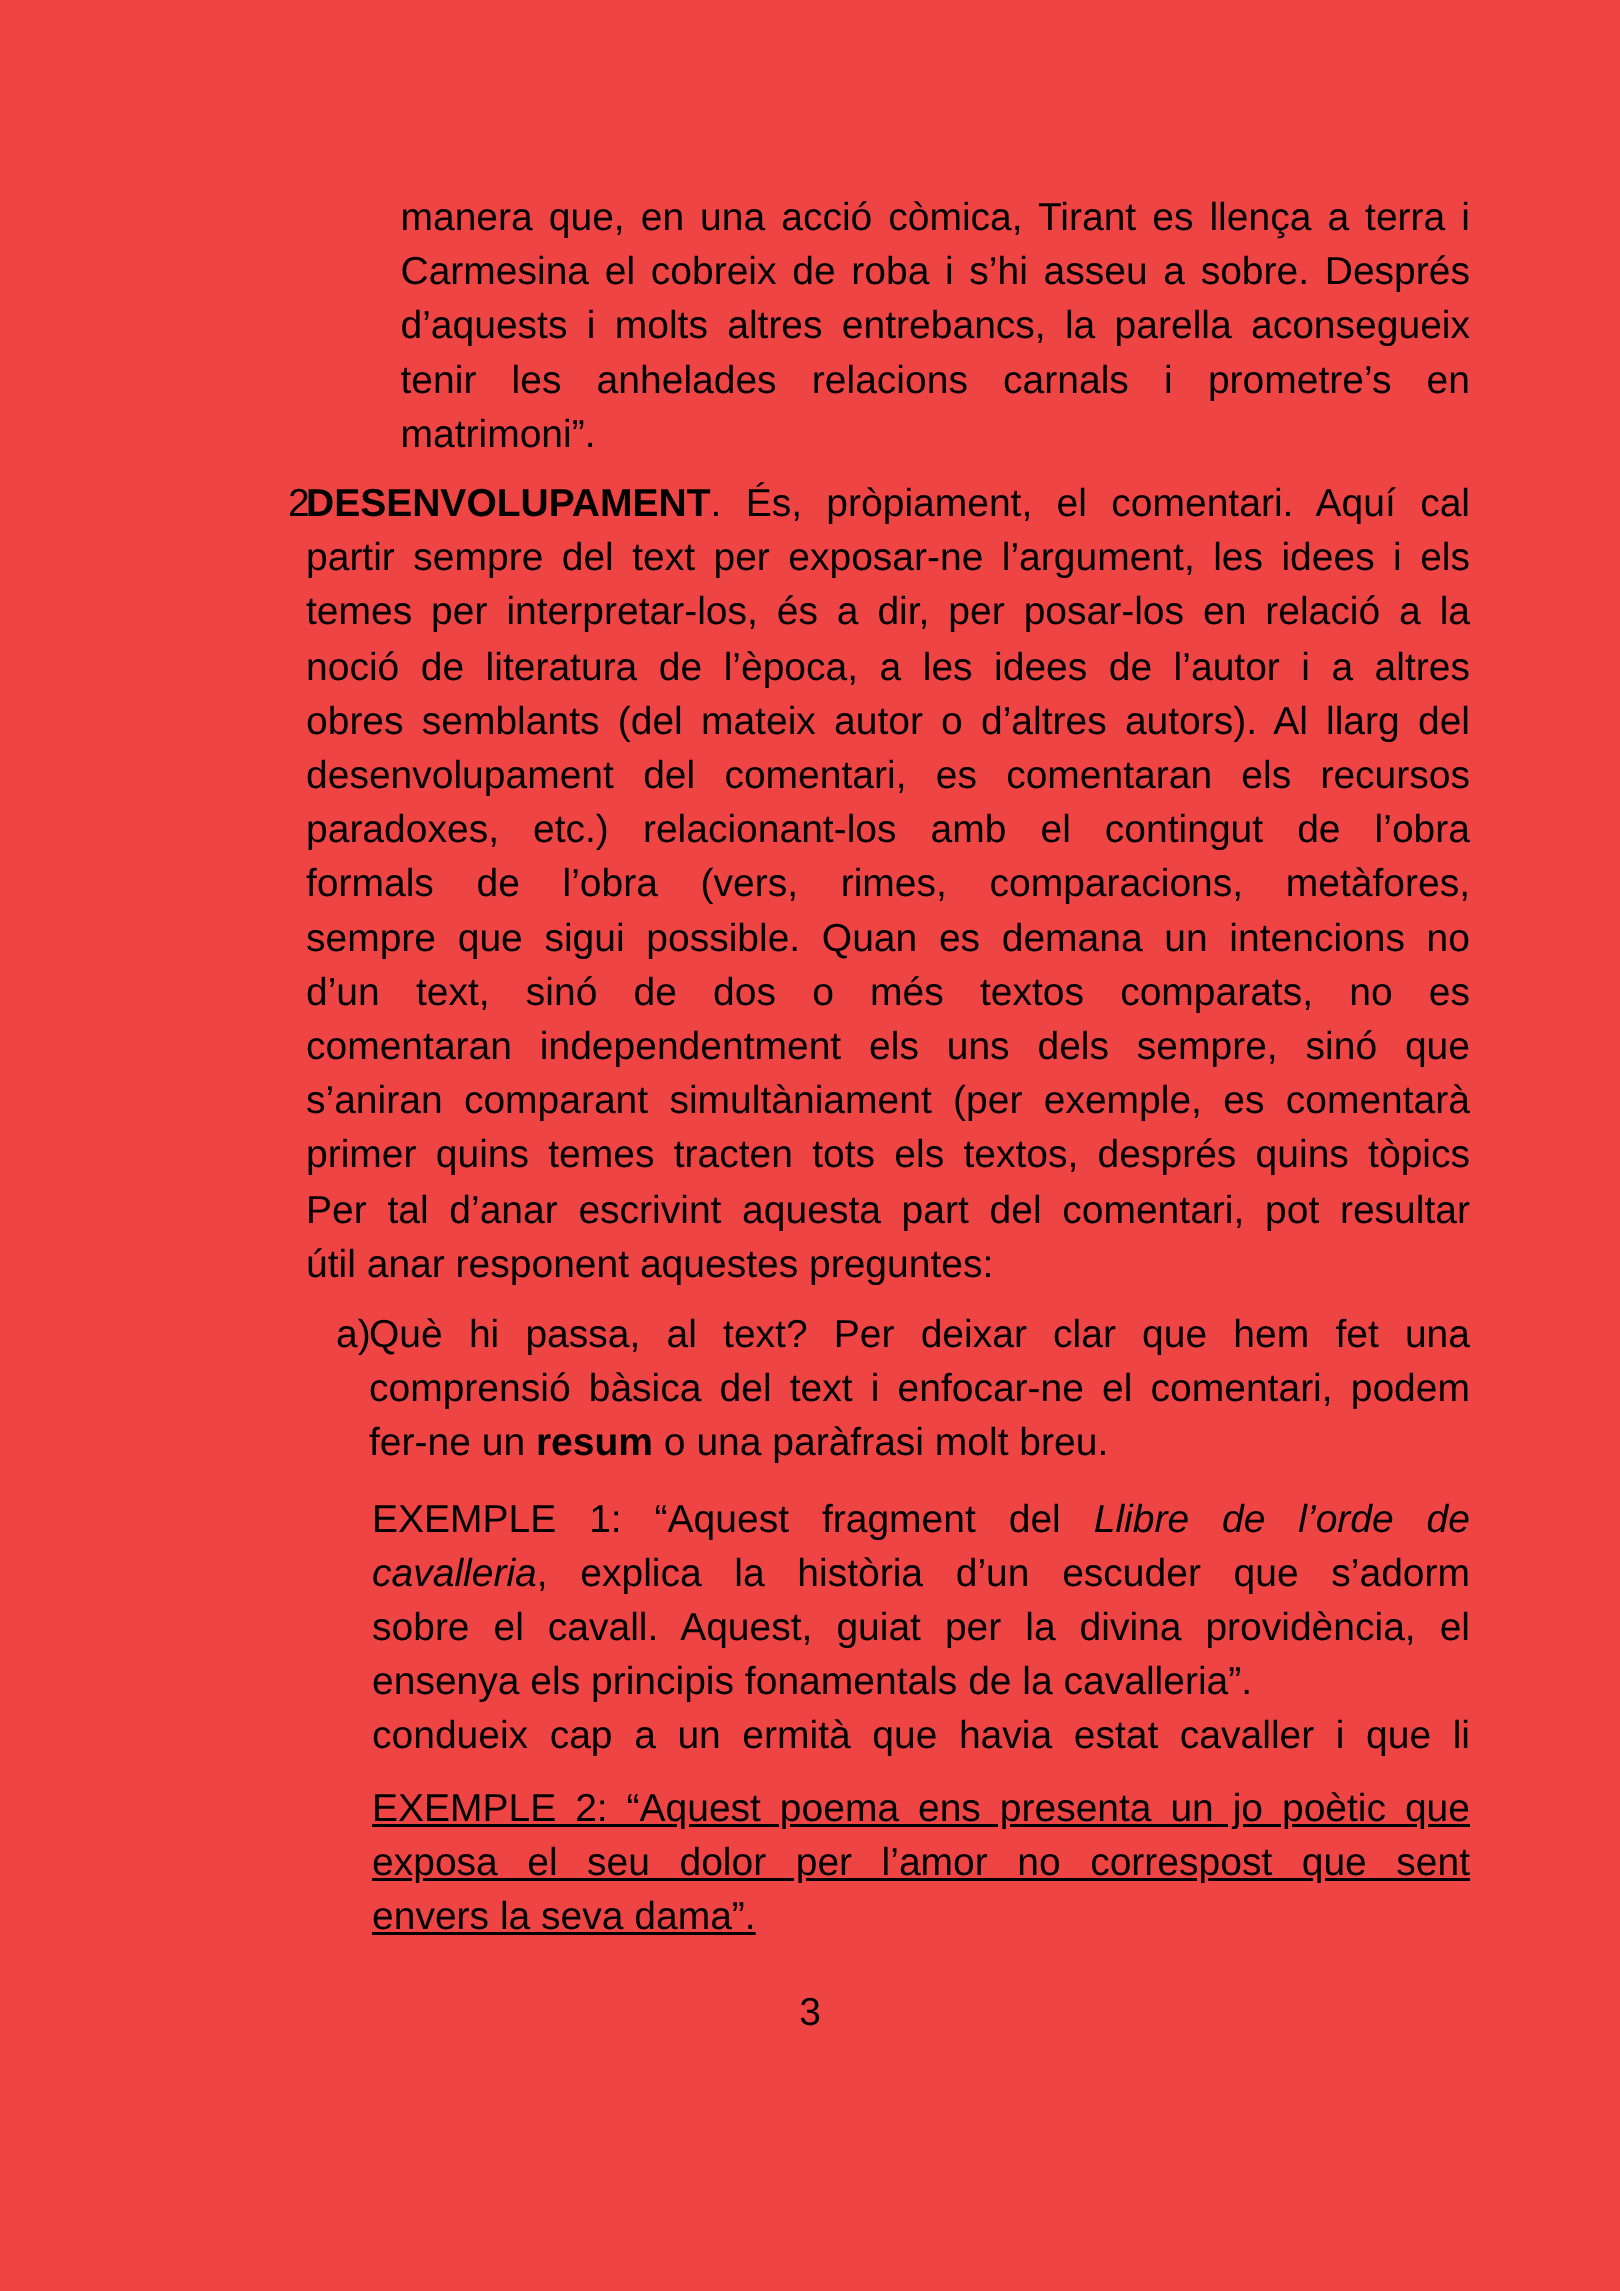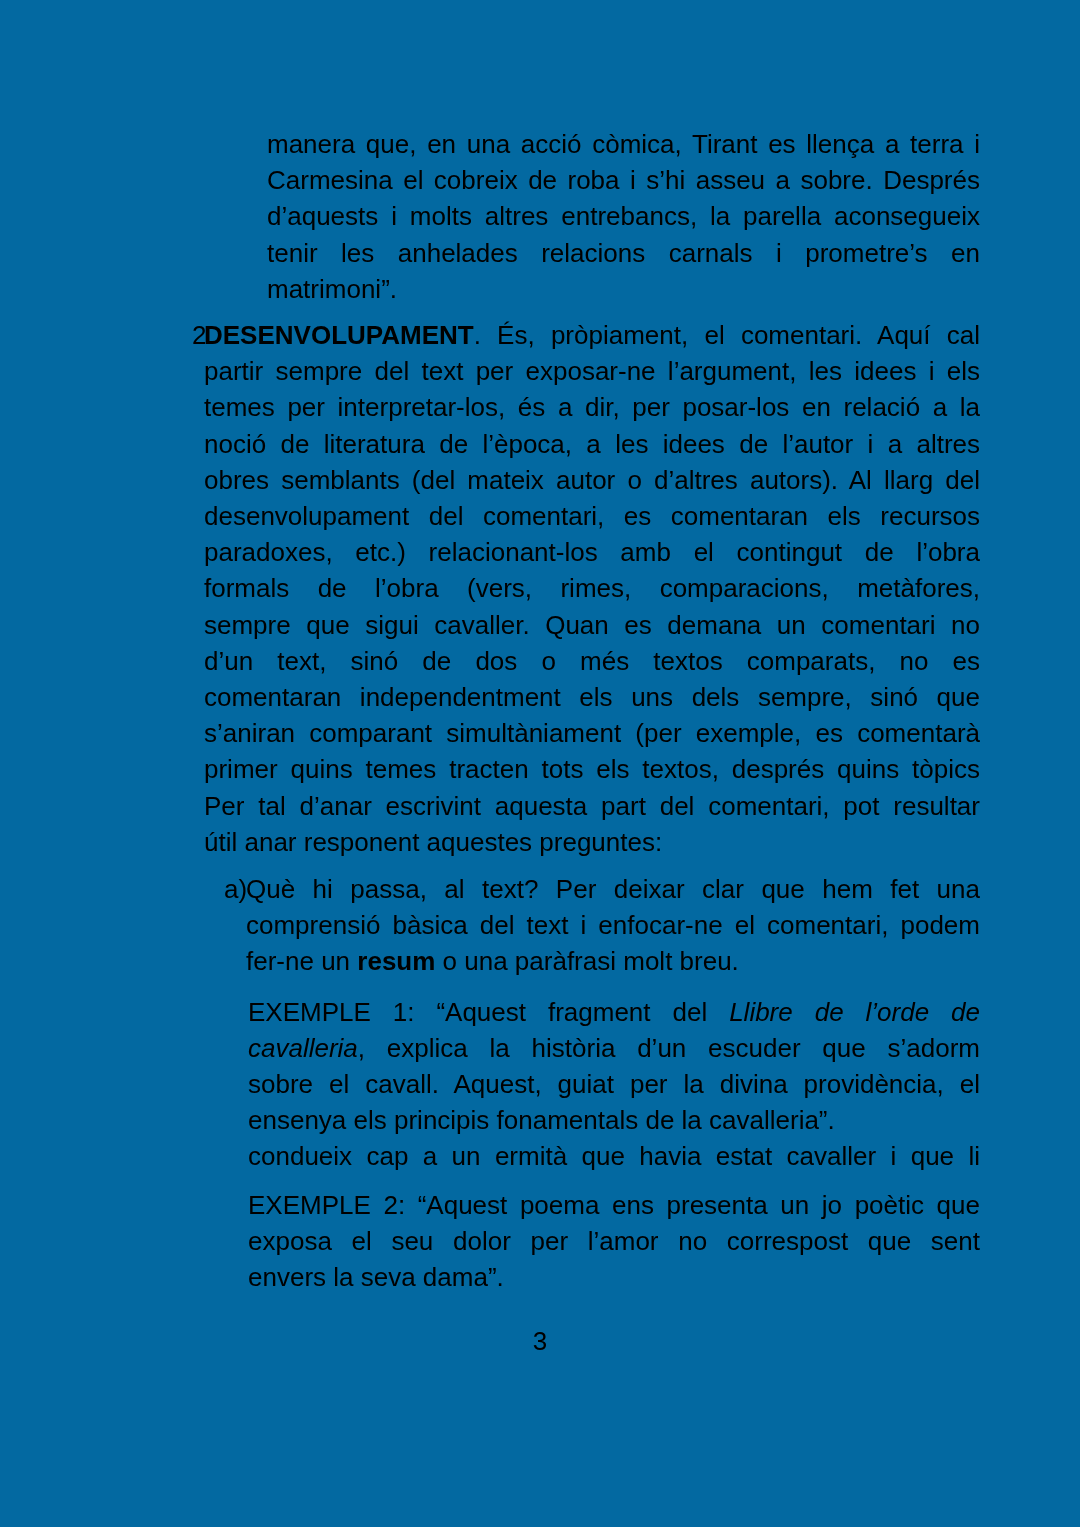--- a/index.html
+++ b/index.html
@@ -4,21 +4,21 @@
 <style>
   html, body {
     margin: 0;
     padding: 0;
     background: #e8e8e8;
   }
   .page {
     width: 1080px;
     height: 1527px;
     margin: 0 auto;
-    background: #0369a1;
+    background: #ef4444;
     color: #000000;
     position: relative;
     box-sizing: border-box;
     padding-top: 126px;
     font-family: "Liberation Sans", sans-serif;
     font-size: 26px;
     line-height: 36.2px;
     overflow: hidden;
   }
   .block { position: relative; }
@@ -27,21 +27,21 @@
   
   .numbered { margin: 10px 100px 0 204px; }
   .numbered .ln:first-child { text-indent: 16px; }
   .numbered > .marker { position: absolute; left: -12px; top: 0; }
   
   .lettered { margin: 11px 100px 0 246px; }
   .lettered .ln:first-child { text-indent: 19px; }
   .lettered > .marker { position: absolute; left: -22px; top: 0; }
   
   .example  { margin: 14px 100px 0 248px; }
-  .example + .example { margin-top: 12px; }
+  .example + .example { margin-top: 12px; text-decoration: underline; }
   
   .ln {
     text-align: justify;
     text-align-last: justify;
     white-space: normal;
   }
   .ln.last { text-align-last: left; }
   .bold   { font-weight: bold; }
   .italic { font-style: italic; margin-top: 24px; }
   .page-number {
@@ -65,21 +65,21 @@
   <div class="block numbered">
     <span class="marker">2.</span>
   <div class="ln"><span class="bold">DESENVOLUPAMENT</span><span>. És, pròpiament, el comentari. Aquí cal</span></div>
       <div class="ln"><span>partir sempre del text per exposar-ne l’argument, les idees i els</span></div>
       <div class="ln"><span>temes per interpretar-los, és a dir, per posar-los en relació a la</span></div>
       <div class="ln"><span>noció de literatura de l’època, a les idees de l’autor i a altres</span></div>
       <div class="ln"><span>obres semblants (del mateix autor o d’altres autors). Al llarg del</span></div>
       <div class="ln"><span>desenvolupament del comentari, es comentaran els recursos</span></div>
       <div class="ln"><span>paradoxes, etc.) relacionant-los amb el contingut de l’obra</span></div>
       <div class="ln"><span>formals de l’obra (vers, rimes, comparacions, metàfores,</span></div>
-      <div class="ln"><span>sempre que sigui cavaller. Quan es demana un comentari no</span></div>
+      <div class="ln"><span>sempre que sigui possible. Quan es demana un intencions no</span></div>
       <div class="ln"><span>d’un text, sinó de dos o més textos comparats, no es</span></div>
       <div class="ln"><span>comentaran independentment els uns dels sempre, sinó que</span></div>
       <div class="ln"><span>s’aniran comparant simultàniament (per exemple, es comentarà</span></div>
       <div class="ln"><span>primer quins temes tracten tots els textos, després quins tòpics</span></div>
       <div class="ln"><span>Per tal d’anar escrivint aquesta part del comentari, pot resultar</span></div>
       <div class="ln last"><span>útil anar responent aquestes preguntes:</span></div>
     </div>
 
   <div class="block lettered">
     <span class="marker">a)</span>

